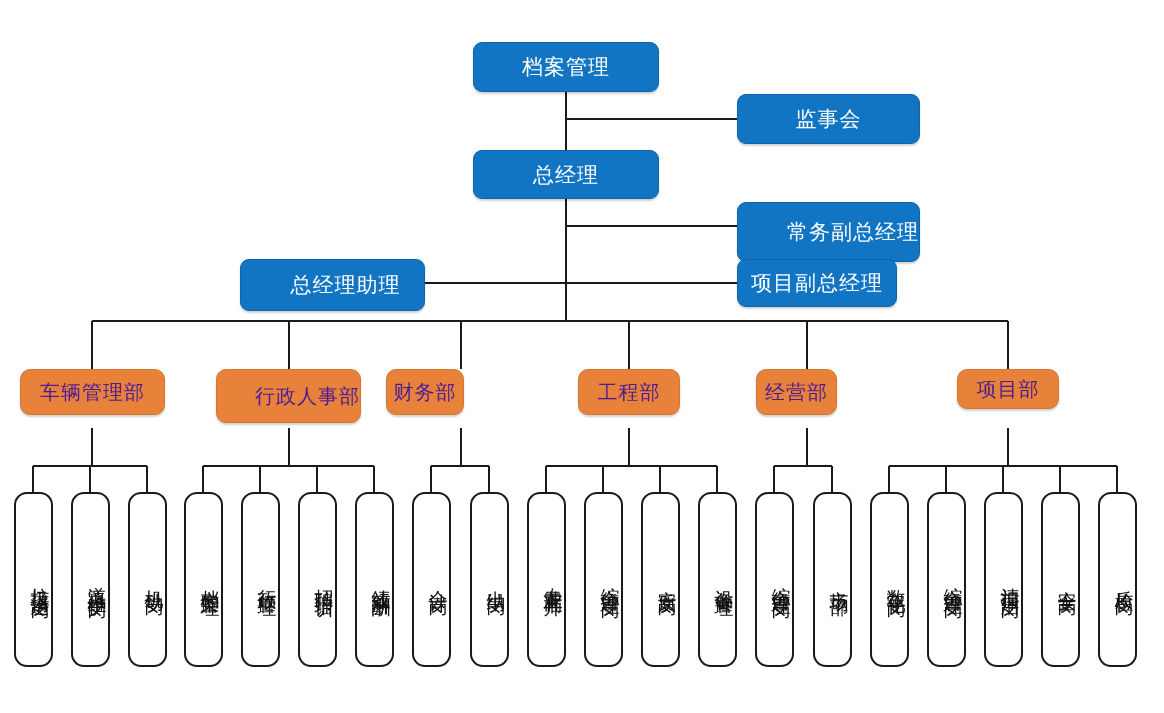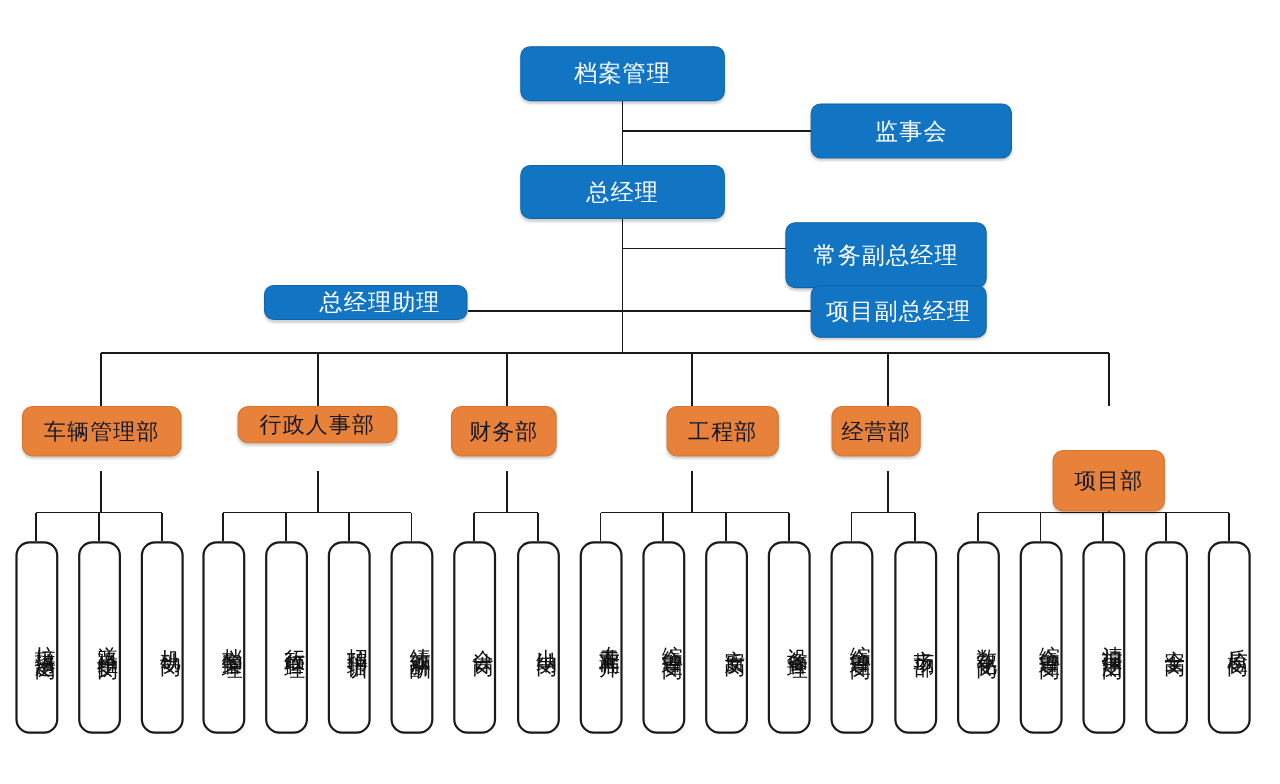--- a/index.html
+++ b/index.html
@@ -45,21 +45,21 @@
     border: 1px solid #0E66AA;
     box-shadow: 0 2px 2px rgba(0,0,0,0.18);
     font-size: 21px;
     letter-spacing: 1px;
     font-weight: 500;
   }
 
   
   .node.orange {
     background: #E8813A;
-    color: #0f172a;
+    color: #4c1d95;
     border: 1px solid #D8762F;
     box-shadow: 0 2px 2px rgba(0,0,0,0.18);
     font-size: 20px;
     letter-spacing: 1px;
     font-weight: 500;
     border-radius: 10px;
   }
 
   
   .node.leaf {
@@ -160,53 +160,53 @@
   </div>
 
   <div class="node blue" style="left:473px; top:150px; width:186px; height:49px;">
     <span>总经理</span>
   </div>
 
   <div class="node blue" style="left:737px; top:94px; width:183px; height:50px;">
     <span>监事会</span>
   </div>
 
-  <div class="node blue" style="left:714px; top:202px; width:183px; height:60px;">
+  <div class="node blue" style="left:737px; top:202px; width:183px; height:60px;justify-content:flex-end;">
     <span>常务副总经理</span>
   </div>
 
   <div class="node blue" style="left:737px; top:259px; width:160px; height:48px;">
     <span>项目副总经理</span>
   </div>
 
-  <div class="node blue" style="left:240px; top:259px; width:185px; height:32px;padding-left:26px;">
+  <div class="node blue" style="left:240px; top:259px; width:185px; height:52px;padding-left:26px;">
     <span>总经理助理</span>
   </div>
 
   <div class="node orange" style="left:20px; top:369px; width:145px; height:46px;">
     <span>车辆管理部</span>
   </div>
 
-  <div class="node orange" style="left:216px; top:369px; width:145px; height:34px;">
+  <div class="node orange" style="left:216px; top:369px; width:145px; height:54px;justify-content:flex-end;">
     <span>行政人事部</span>
   </div>
 
-  <div class="node orange" style="left:410px; top:369px; width:96px; height:46px;">
+  <div class="node orange" style="left:386px; top:369px; width:78px; height:46px;">
     <span>财务部</span>
   </div>
 
-  <div class="node orange" style="left:578px; top:369px; width:102px; height:46px;margin-left:28px;">
+  <div class="node orange" style="left:578px; top:369px; width:102px; height:46px;">
     <span>工程部</span>
   </div>
 
   <div class="node orange" style="left:756px; top:369px; width:81px; height:46px;">
     <span>经营部</span>
   </div>
 
-  <div class="node orange" style="left:957px; top:369px; width:102px; height:56px;margin-top:40px;">
+  <div class="node orange" style="left:957px; top:369px; width:102px; height:40px;">
     <span>项目部</span>
   </div>
 
   <div class="node leaf" style="left:14px; top:492px; width:39px; height:175px;">
     <span>垃圾清运岗</span>
   </div>
   <div class="node leaf" style="left:71px; top:492px; width:39px; height:175px;">
     <span>道路维护岗</span>
   </div>
   <div class="node leaf" style="left:128px; top:492px; width:39px; height:175px;">

